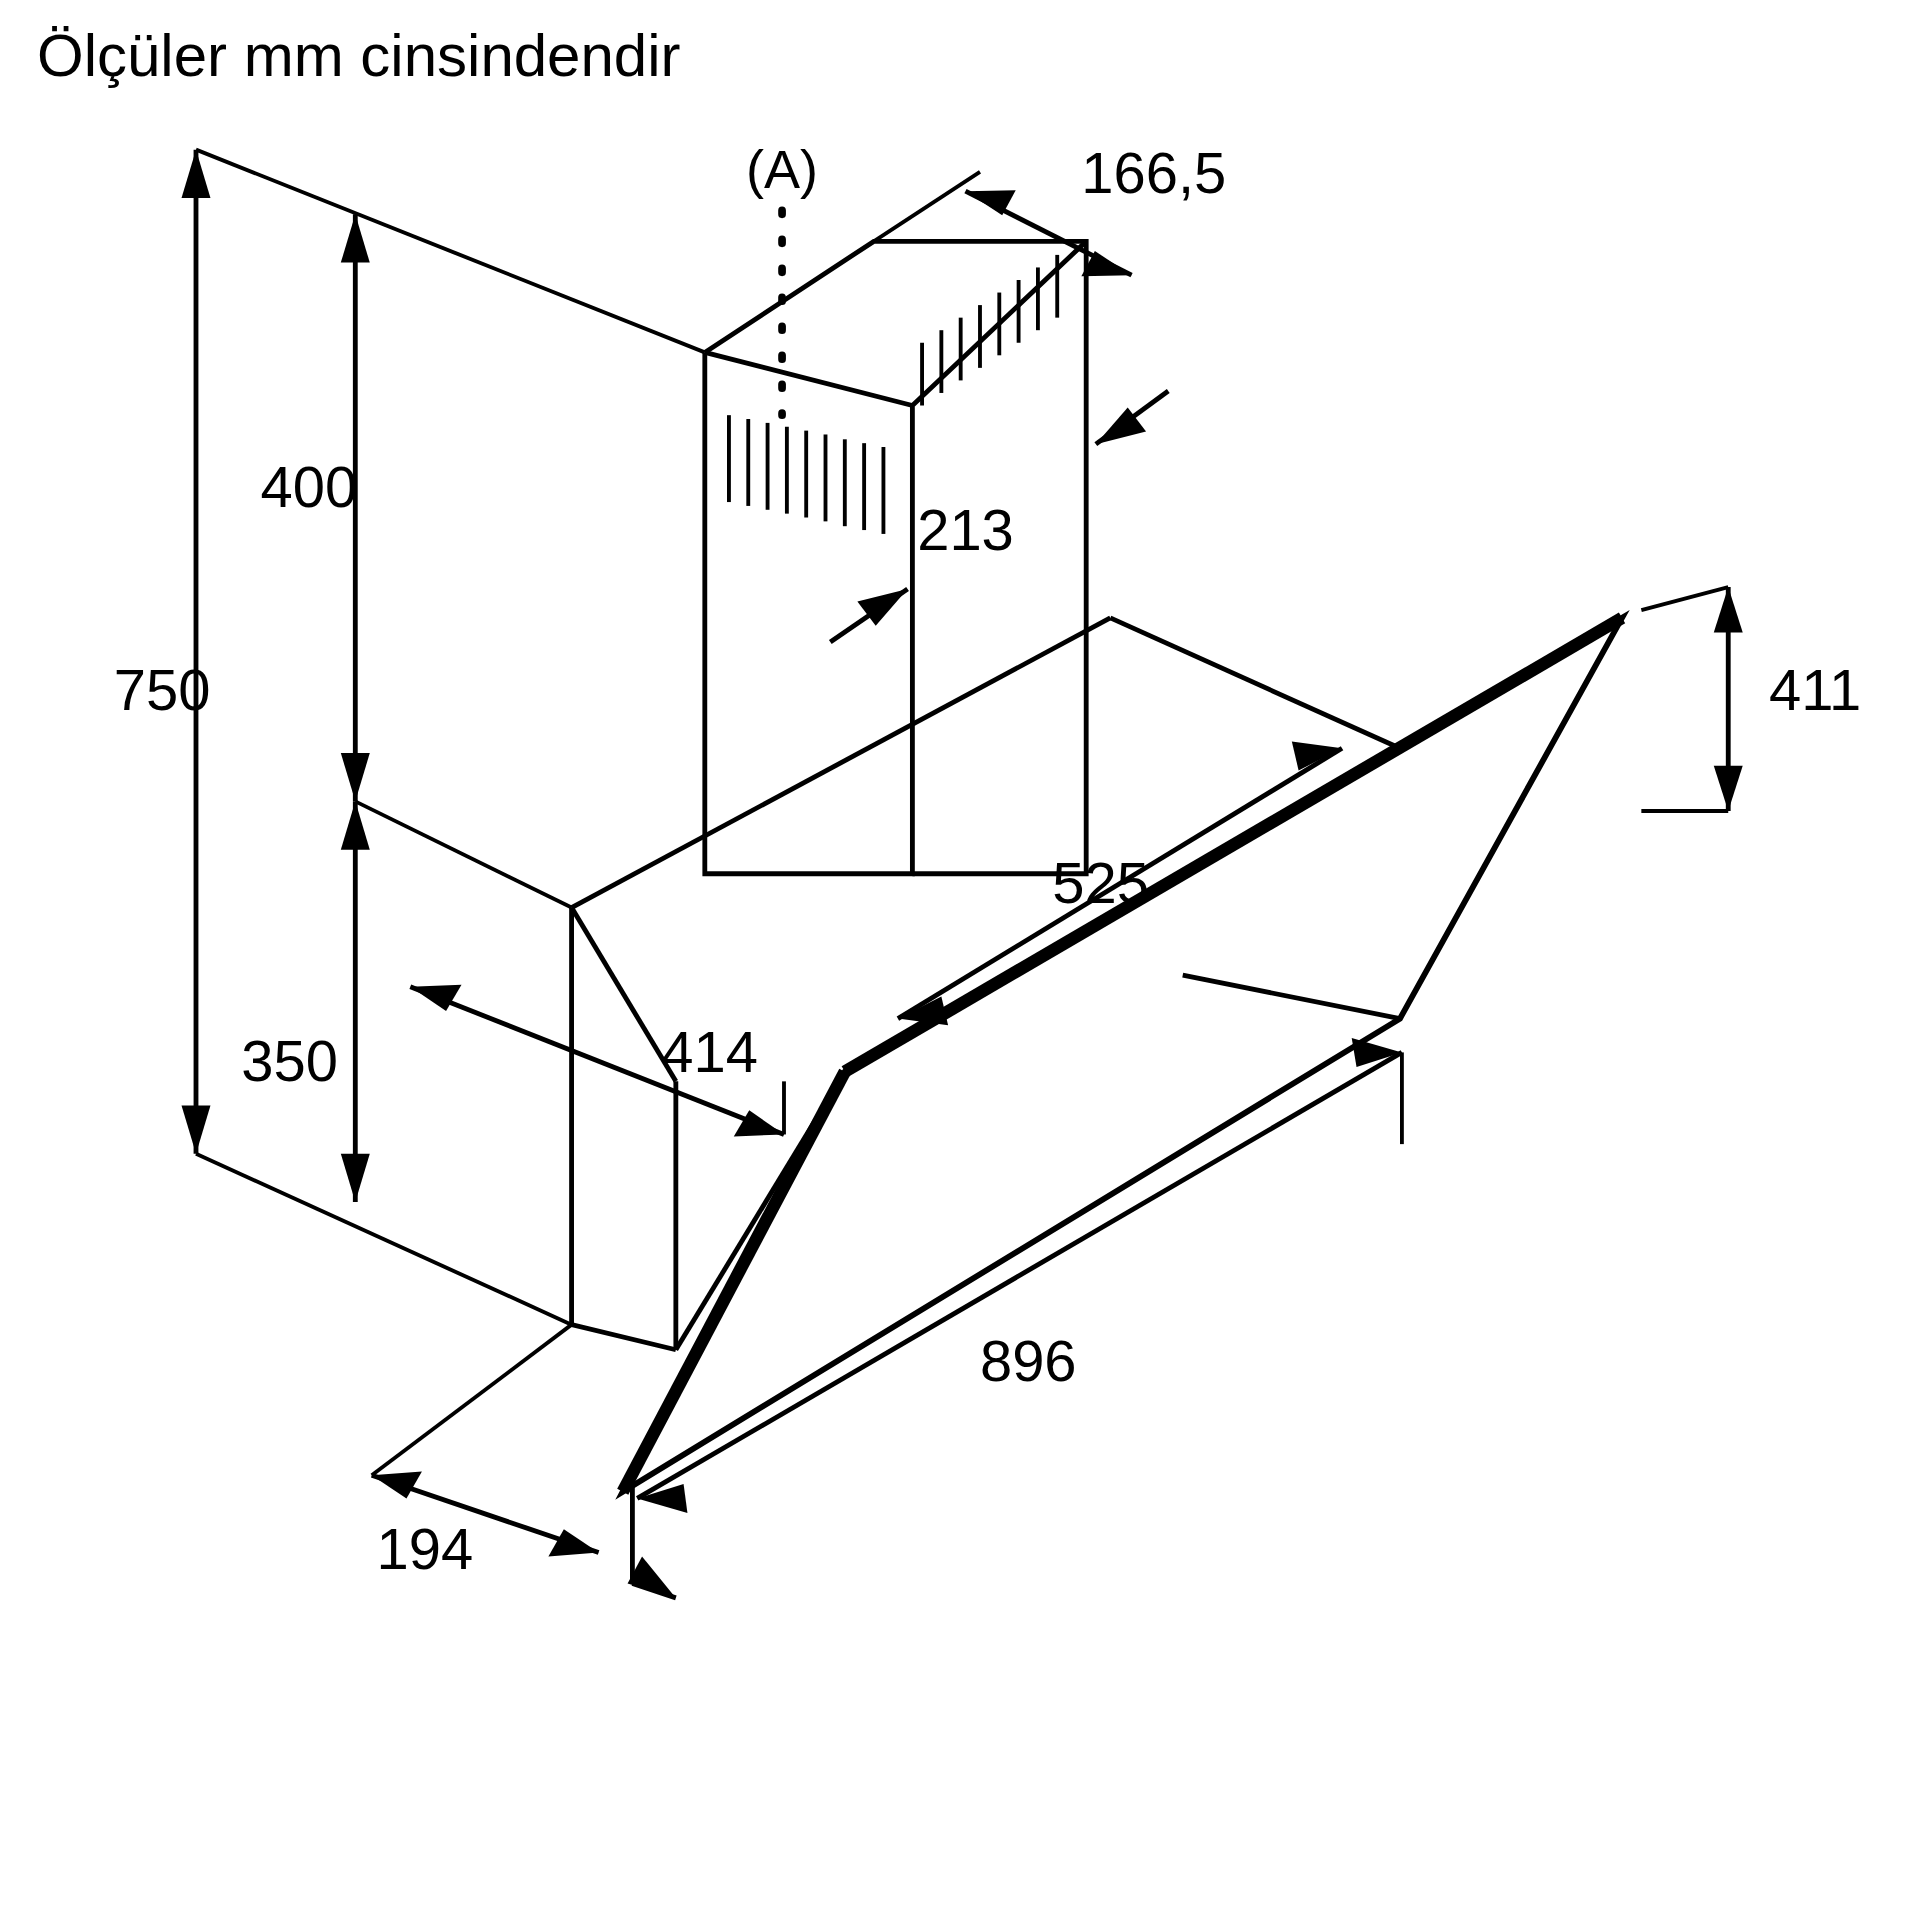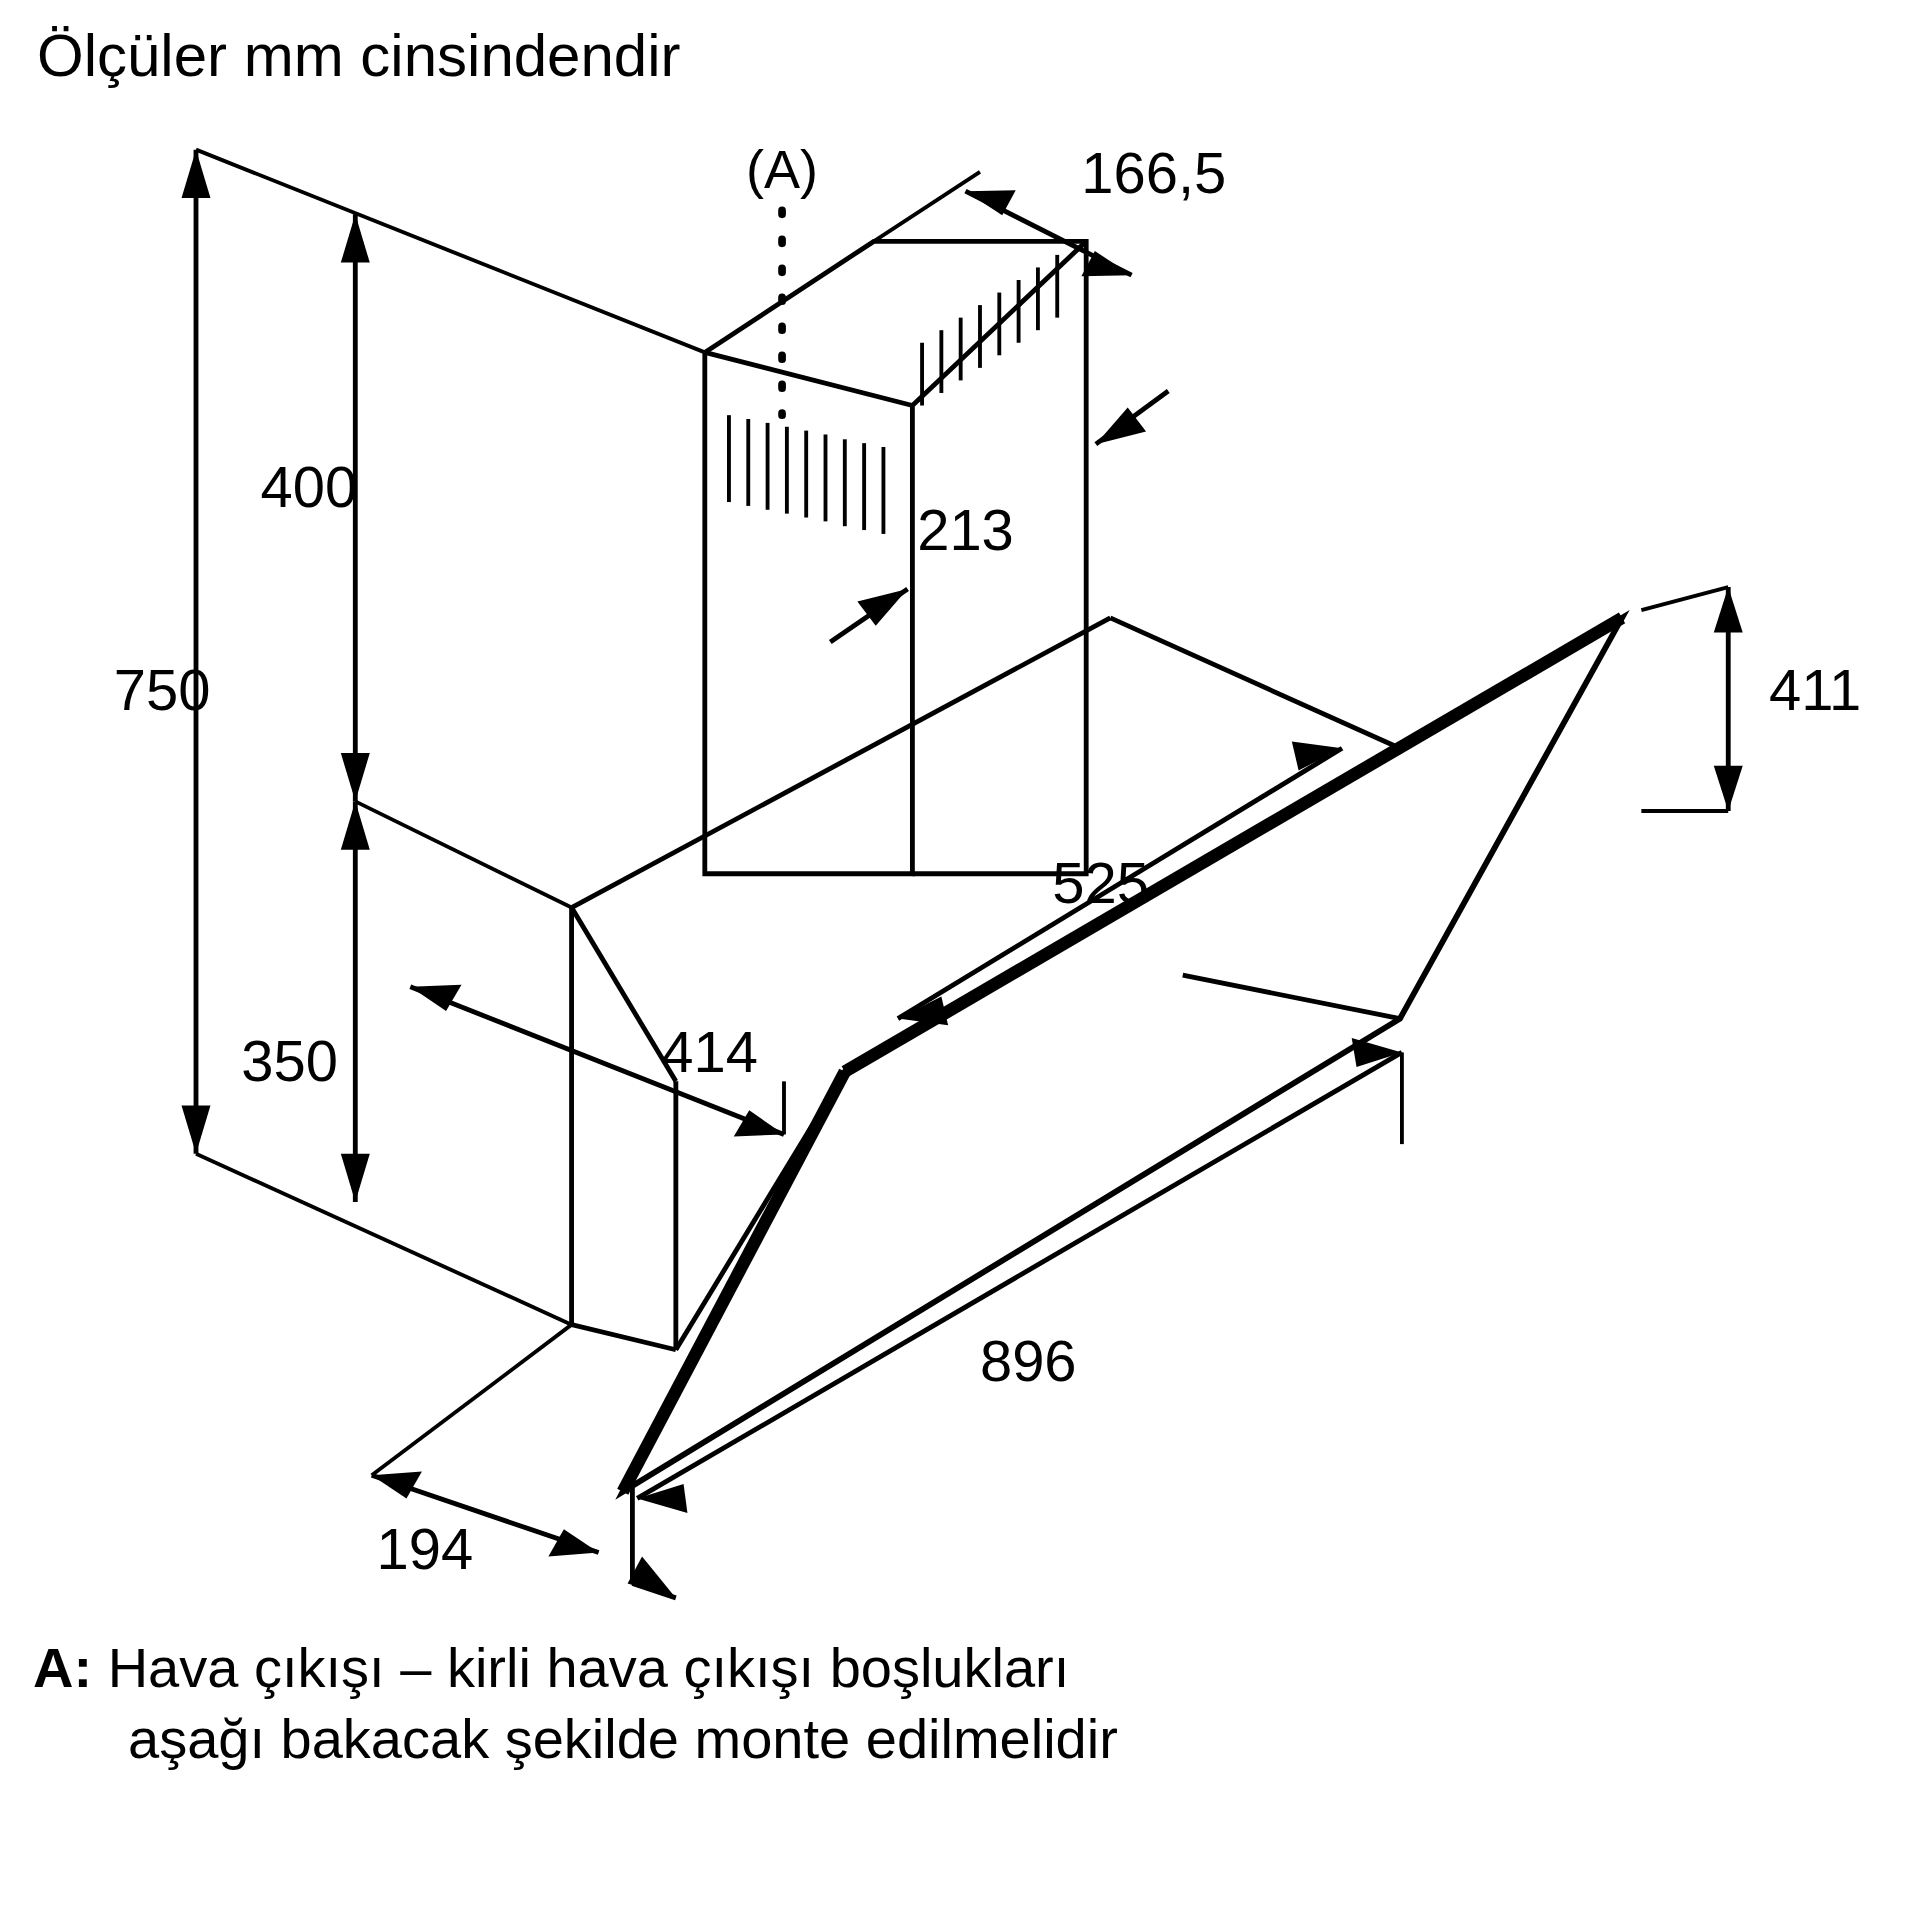--- a/index.html
+++ b/index.html
@@ -203,20 +203,15 @@
     <text class="dim-text" x="1000" y="570" text-anchor="middle">213</text>
     <text class="dim-text" x="1880" y="735" text-anchor="middle">411</text>
     <text class="dim-text" x="1140" y="935" text-anchor="middle">525</text>
     <text class="dim-text" x="735" y="1110" text-anchor="middle">414</text>
     <text class="dim-text" x="1065" y="1430" text-anchor="middle">896</text>
     <text class="dim-text" x="440" y="1625" text-anchor="middle">194</text>
 
     <text class="label-a" x="810" y="195" text-anchor="middle">(A)</text>
   </svg>
 
-  <div class="footnote">
-    <span class="fn-key">A:</span>
-    <span>Hava çıkışı – kirli hava çıkışı boşlukları</span>
-    <span class="fn-line2">aşağı bakacak şekilde monte edilmelidir</span>
-  </div>
 
 </div>
 
 
 </body></html>

